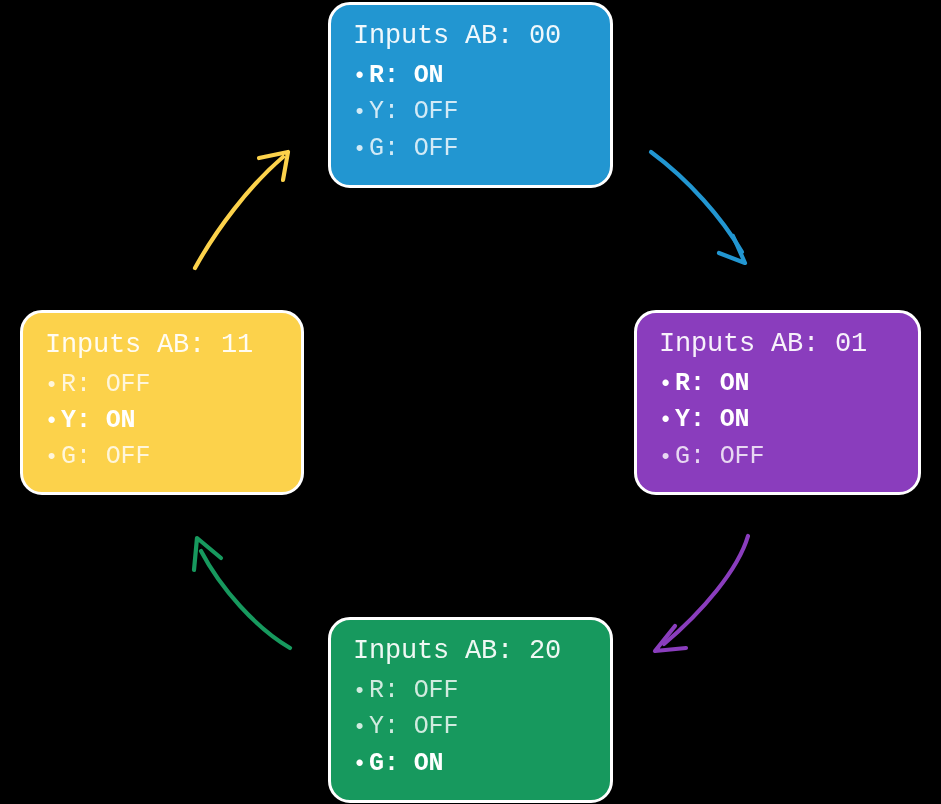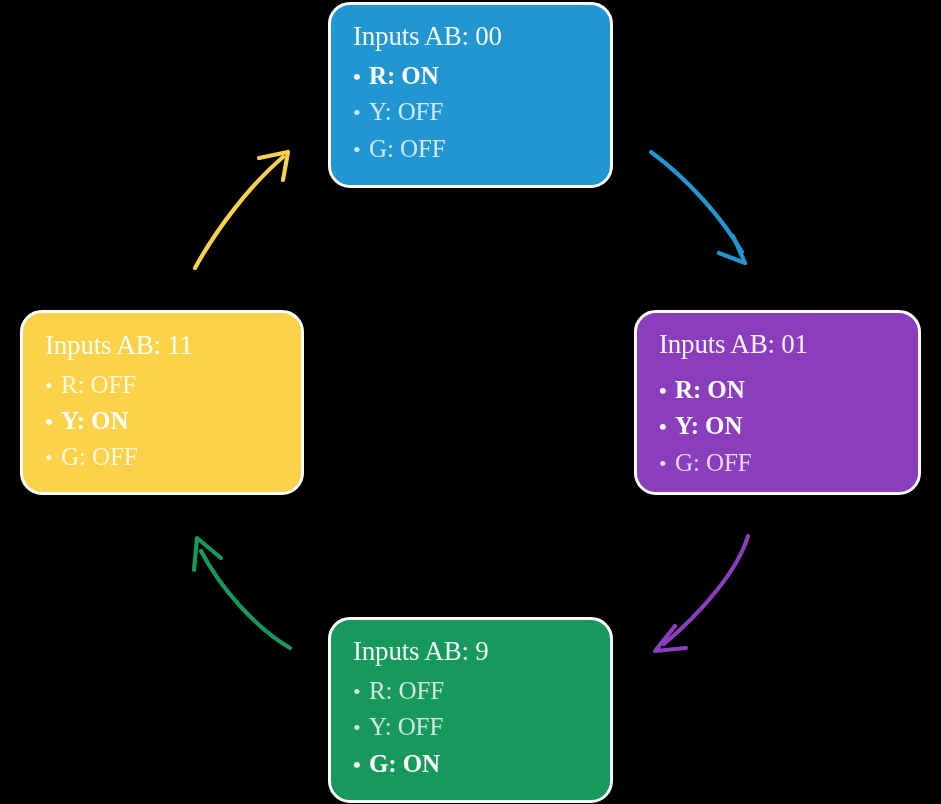--- a/index.html
+++ b/index.html
@@ -6,21 +6,21 @@
     margin: 0;
     padding: 0;
     background: #000000;
   }
   #canvas {
     position: relative;
     width: 941px;
     height: 804px;
     background: #000000;
     overflow: hidden;
-    font-family: Liberation Serif, serif;
+    font-family: Liberation Mono, monospace;
   }
   .arrow-layer {
     position: absolute;
     left: 0; top: 0;
     width: 941px;
     height: 804px;
     pointer-events: none;
   }
   .node {
     position: absolute;
@@ -112,40 +112,40 @@
         <span class="bullet">•</span>
         <span>Y: OFF</span>
       </li>
       <li class="state-item">
         <span class="bullet">•</span>
         <span>G: OFF</span>
       </li>
     </ul>
   </div>
 
-  <div class="node" id="node-1" style="background: rgb(138, 61, 189); gap: 6px;">
+  <div class="node" id="node-1" style="background: rgb(138, 61, 189);">
     <div class="node-title">Inputs AB: 01</div>
     <ul class="state-list">
       <li class="state-item on">
         <span class="bullet">•</span>
         <span>R: ON</span>
       </li>
       <li class="state-item on">
         <span class="bullet">•</span>
         <span>Y: ON</span>
       </li>
       <li class="state-item">
         <span class="bullet">•</span>
         <span>G: OFF</span>
       </li>
     </ul>
   </div>
 
   <div class="node" id="node-2" style="background: rgb(23, 153, 94);">
-    <div class="node-title">Inputs AB: 9</div>
+    <div class="node-title">Inputs AB: 20</div>
     <ul class="state-list">
       <li class="state-item">
         <span class="bullet">•</span>
         <span>R: OFF</span>
       </li>
       <li class="state-item">
         <span class="bullet">•</span>
         <span>Y: OFF</span>
       </li>
       <li class="state-item on">

